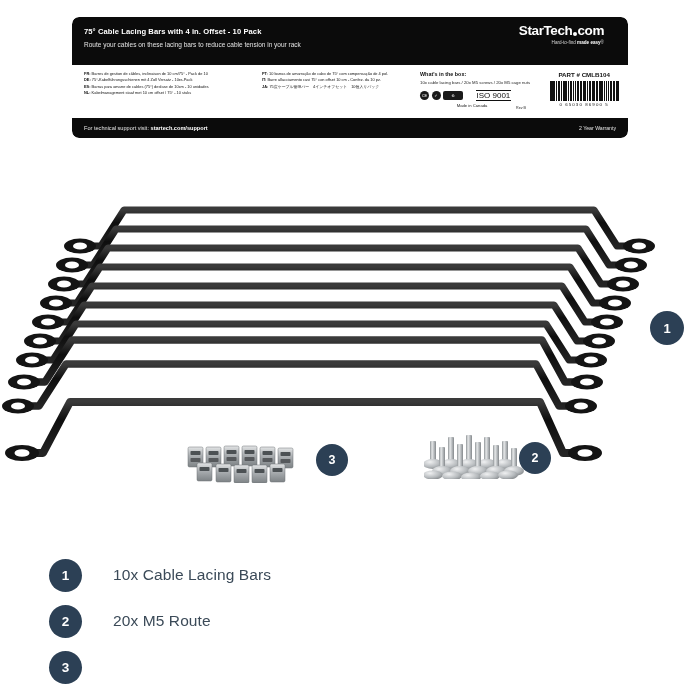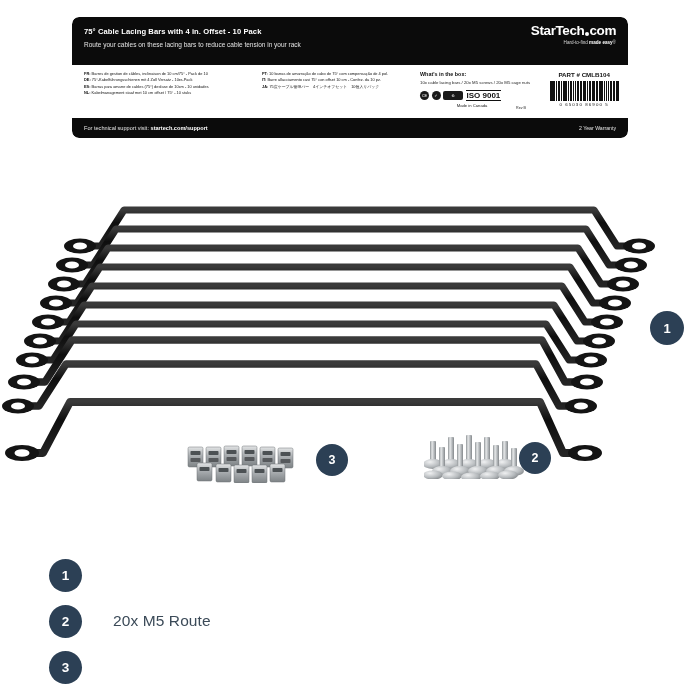--- a/index.html
+++ b/index.html
@@ -40,21 +40,21 @@
   }
   .hdr-sub {
     color: #e3e3e3;
     font-size: 6.5px;
     font-weight: normal;
     line-height: 10px;
     margin-top: 3px;
   }
   .logo-wrap {
     position: absolute;
-    right: 12px; top: 7px;
+    right: 24px; top: 7px;
     text-align: right;
   }
   .logo-main {
     color: #ffffff;
     font-size: 13.5px;
     font-weight: bold;
     letter-spacing: -0.4px;
     line-height: 14px;
     white-space: nowrap;
   }
@@ -137,27 +137,27 @@
     background: #1a1a1a;
     color: #fff;
     font-size: 3.6px;
     display: flex;
     align-items: center;
     justify-content: center;
     padding: 0 2px;
   }
   .iso {
     font-size: 8px;
-    font-weight: bold;
+    font-weight: normal;
     color: #111;
     border-top: 1px solid #111;
     border-bottom: 1px solid #111;
     line-height: 9px;
     padding: 0 1px;
-    margin-left: 0;
+    margin-left: 10px;
   }
   .made-in {
     font-size: 4.2px;
     color: #222;
     text-align: center;
     margin-top: 2px;
     padding-right: 6px;
   }
 
   .part-col {
@@ -602,20 +602,21 @@
   </svg>
 </div>
 
 <div class="badge badge-1">1</div>
 <div class="badge badge-2">2</div>
 <div class="badge badge-3">3</div>
 
 <div class="legend">
   <div class="legend-row">
     <div class="legend-badge">1</div>
+    <div class="legend-text">10x Cable Lacing Bars</div>
   </div>
   <div class="legend-row">
     <div class="legend-badge">2</div>
     <div class="legend-text">20x M5 Route</div>
   </div>
   <div class="legend-row">
     <div class="legend-badge">3</div>
   </div>
 </div>
 

